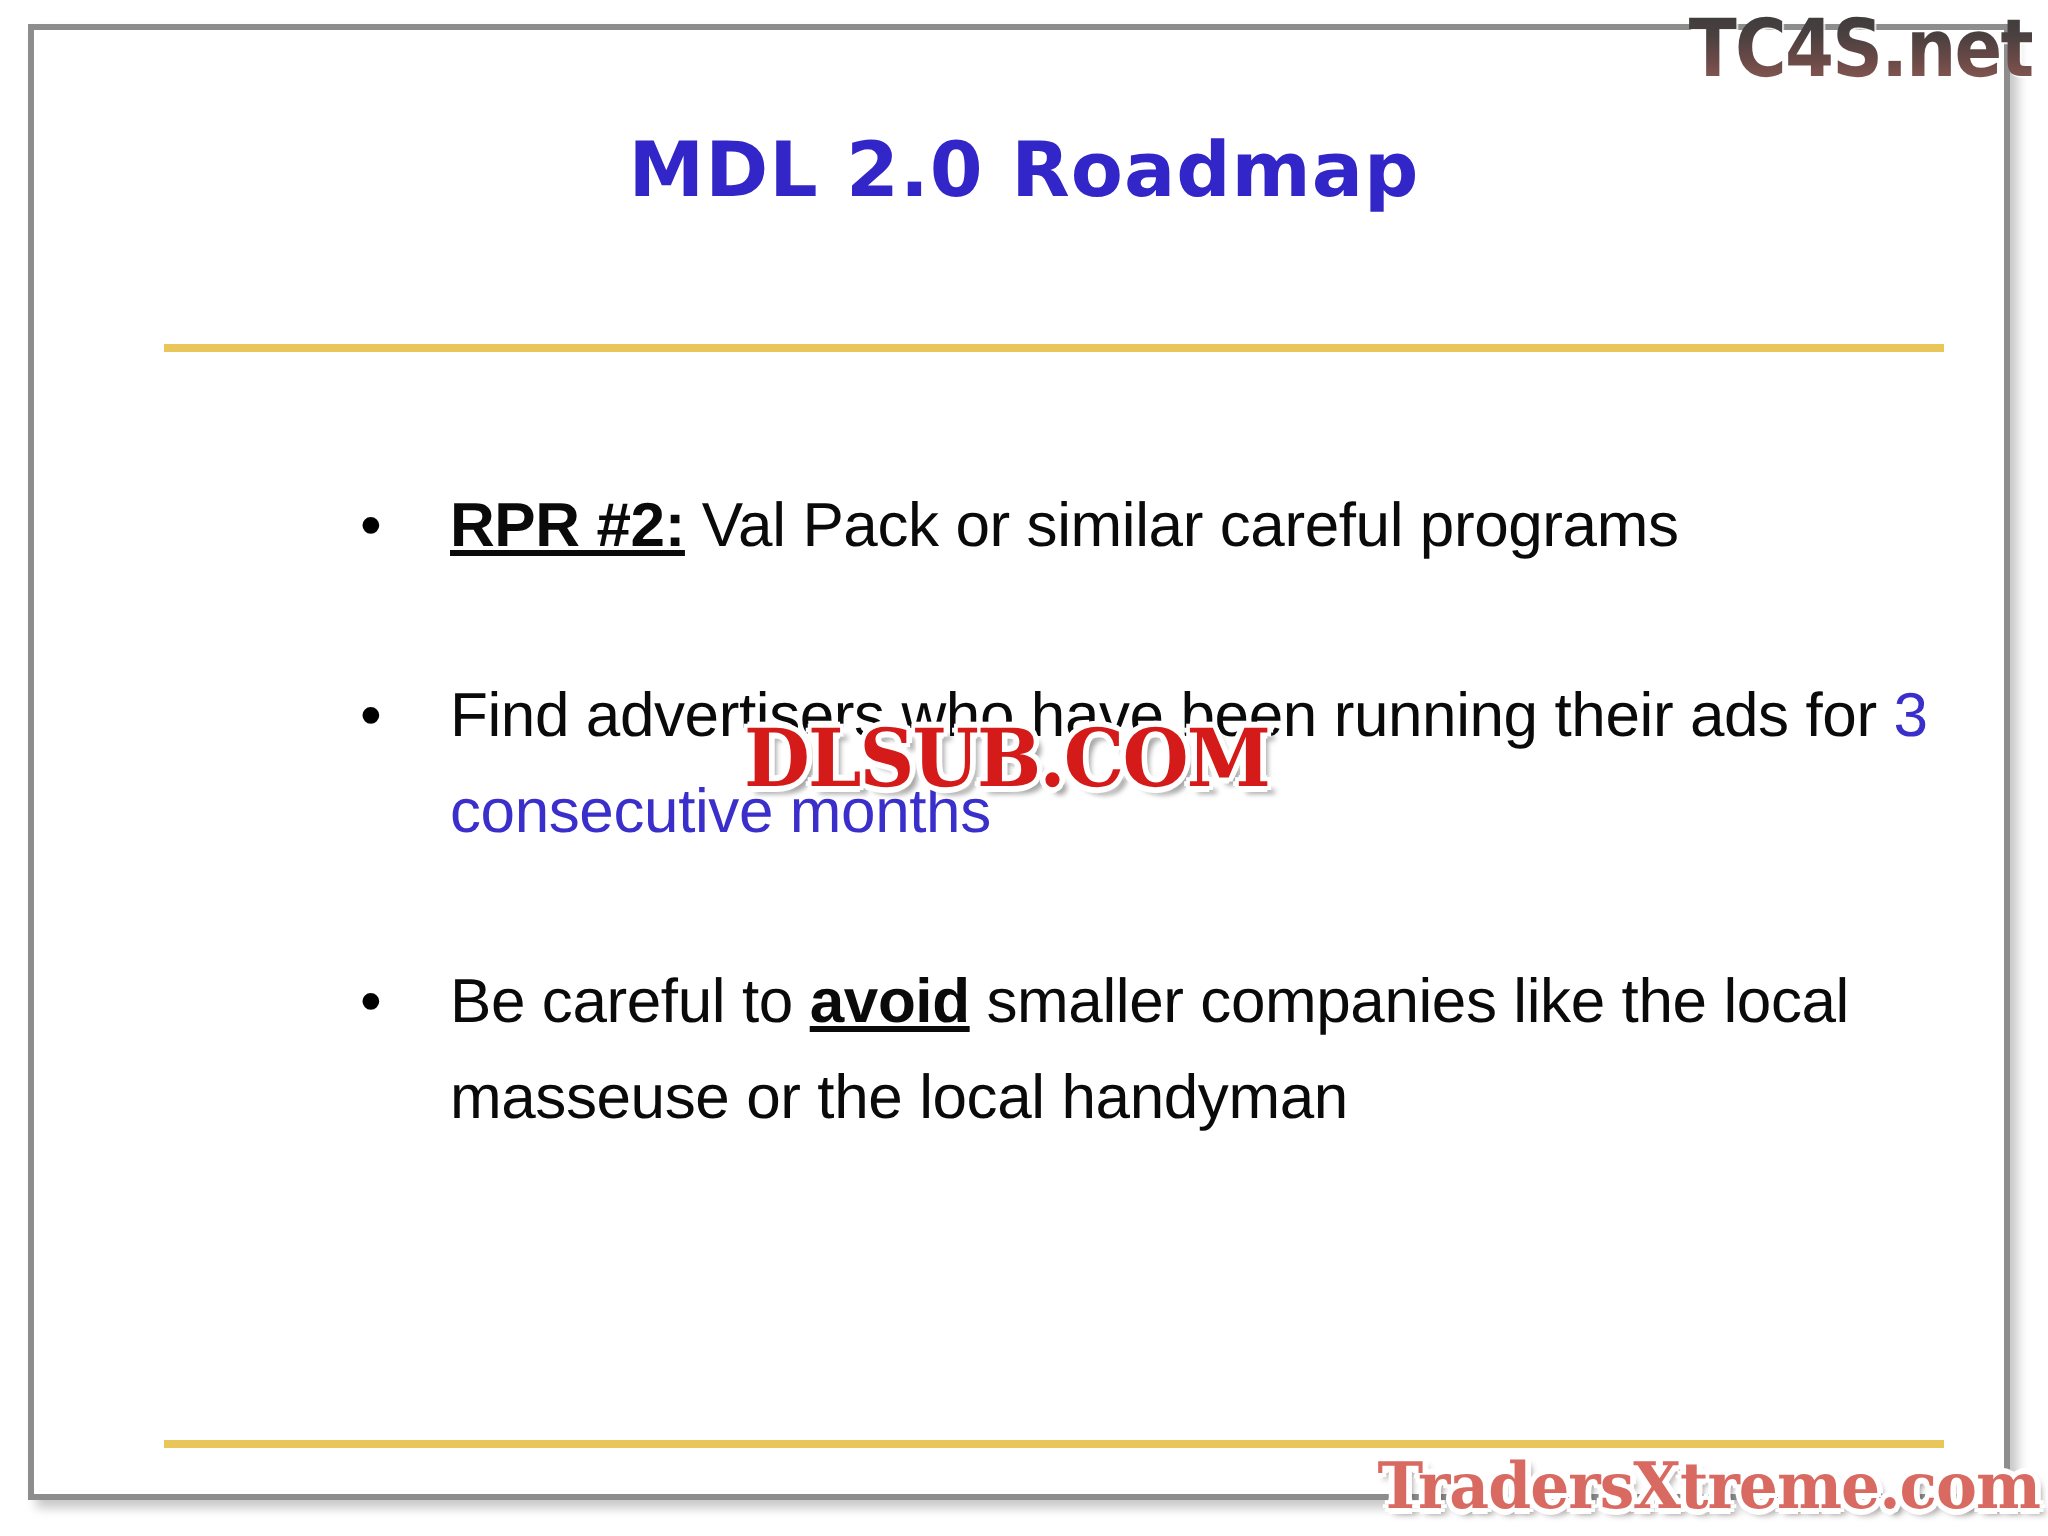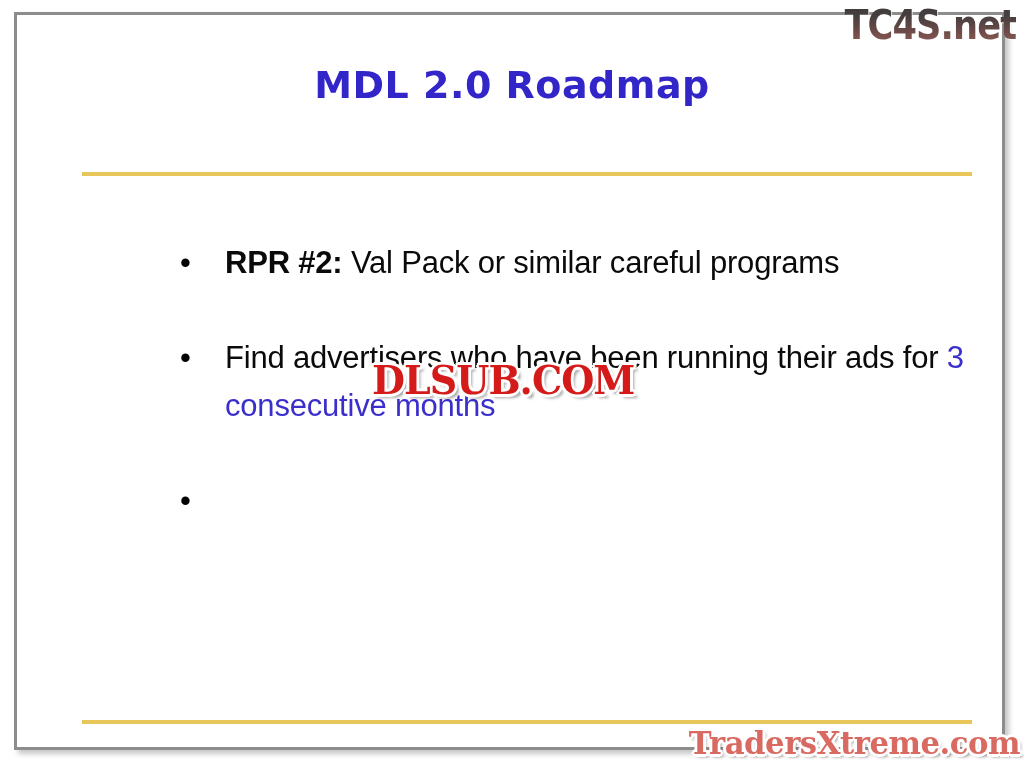--- a/index.html
+++ b/index.html
@@ -74,21 +74,21 @@
   }
   .bullet-item:last-child { margin-bottom: 0; }
   .bullet-marker {
     position: absolute;
     left: 3px;
     top: 0;
     font-size: 31px;
     line-height: 48px;
     color: #000000;
   }
-  .bullet-text b { font-weight: bold; }
+  .bullet-text b { font-weight: bold; text-decoration: underline; }
   .accent-blue { color: #3B2FCC; }
 
   
   #wm-tc4s {
     position: absolute;
     right: 8px;
     top: 2px;
     font-family: "DejaVu Sans", sans-serif;
     font-weight: bold;
     font-size: 40px;
@@ -166,20 +166,21 @@
       <span class="bullet-text"><b>RPR #2:</b><span> Val Pack or similar careful programs</span></span>
     </div>
 
     <div class="bullet-item">
       <span class="bullet-marker">•</span>
       <span class="bullet-text"><span>Find advertisers who have been running their ads for </span><span class="accent-blue">3 consecutive months</span></span>
     </div>
 
     <div class="bullet-item">
       <span class="bullet-marker">•</span>
+      <span class="bullet-text"><span>Be careful to </span><b>avoid</b><span> smaller companies like the local masseuse or the local handyman</span></span>
     </div>
 
   </div>
 
   <div id="rule-bottom" class="gold-rule"></div>
 </div>
 
 <div id="slide-title">MDL 2.0 Roadmap</div>
 
 <div id="wm-tc4s">TC4S.net</div>

